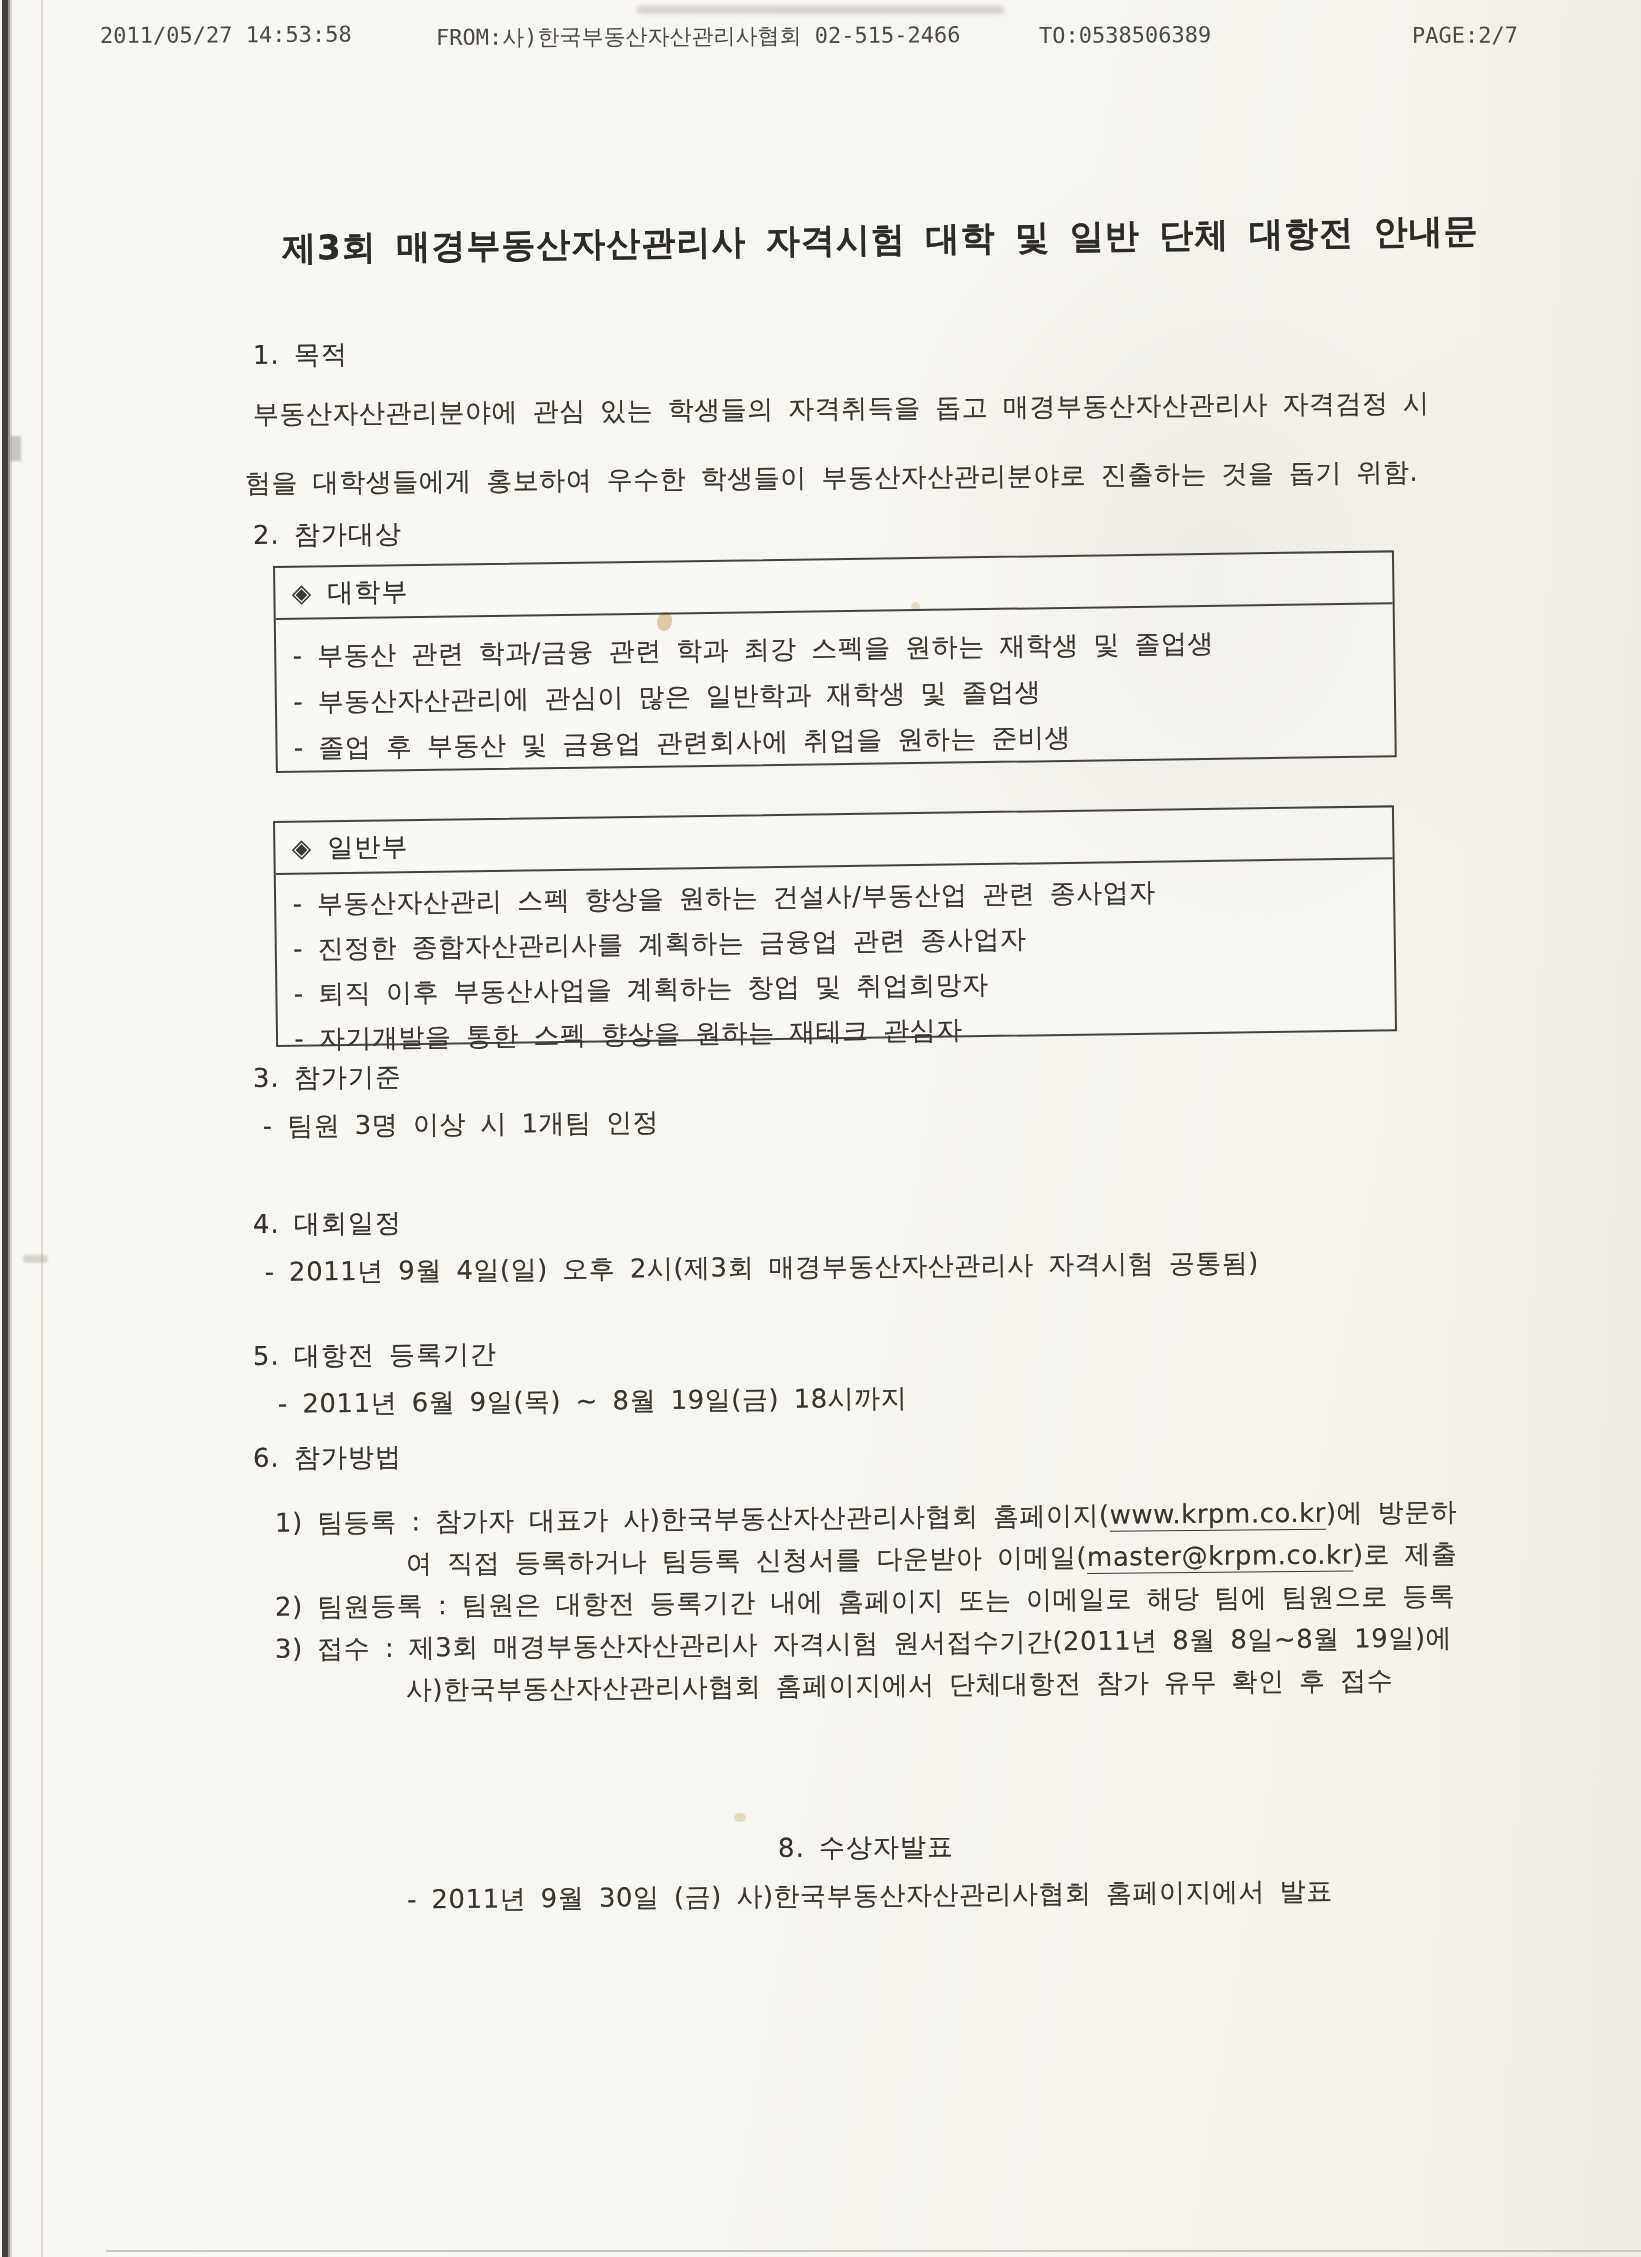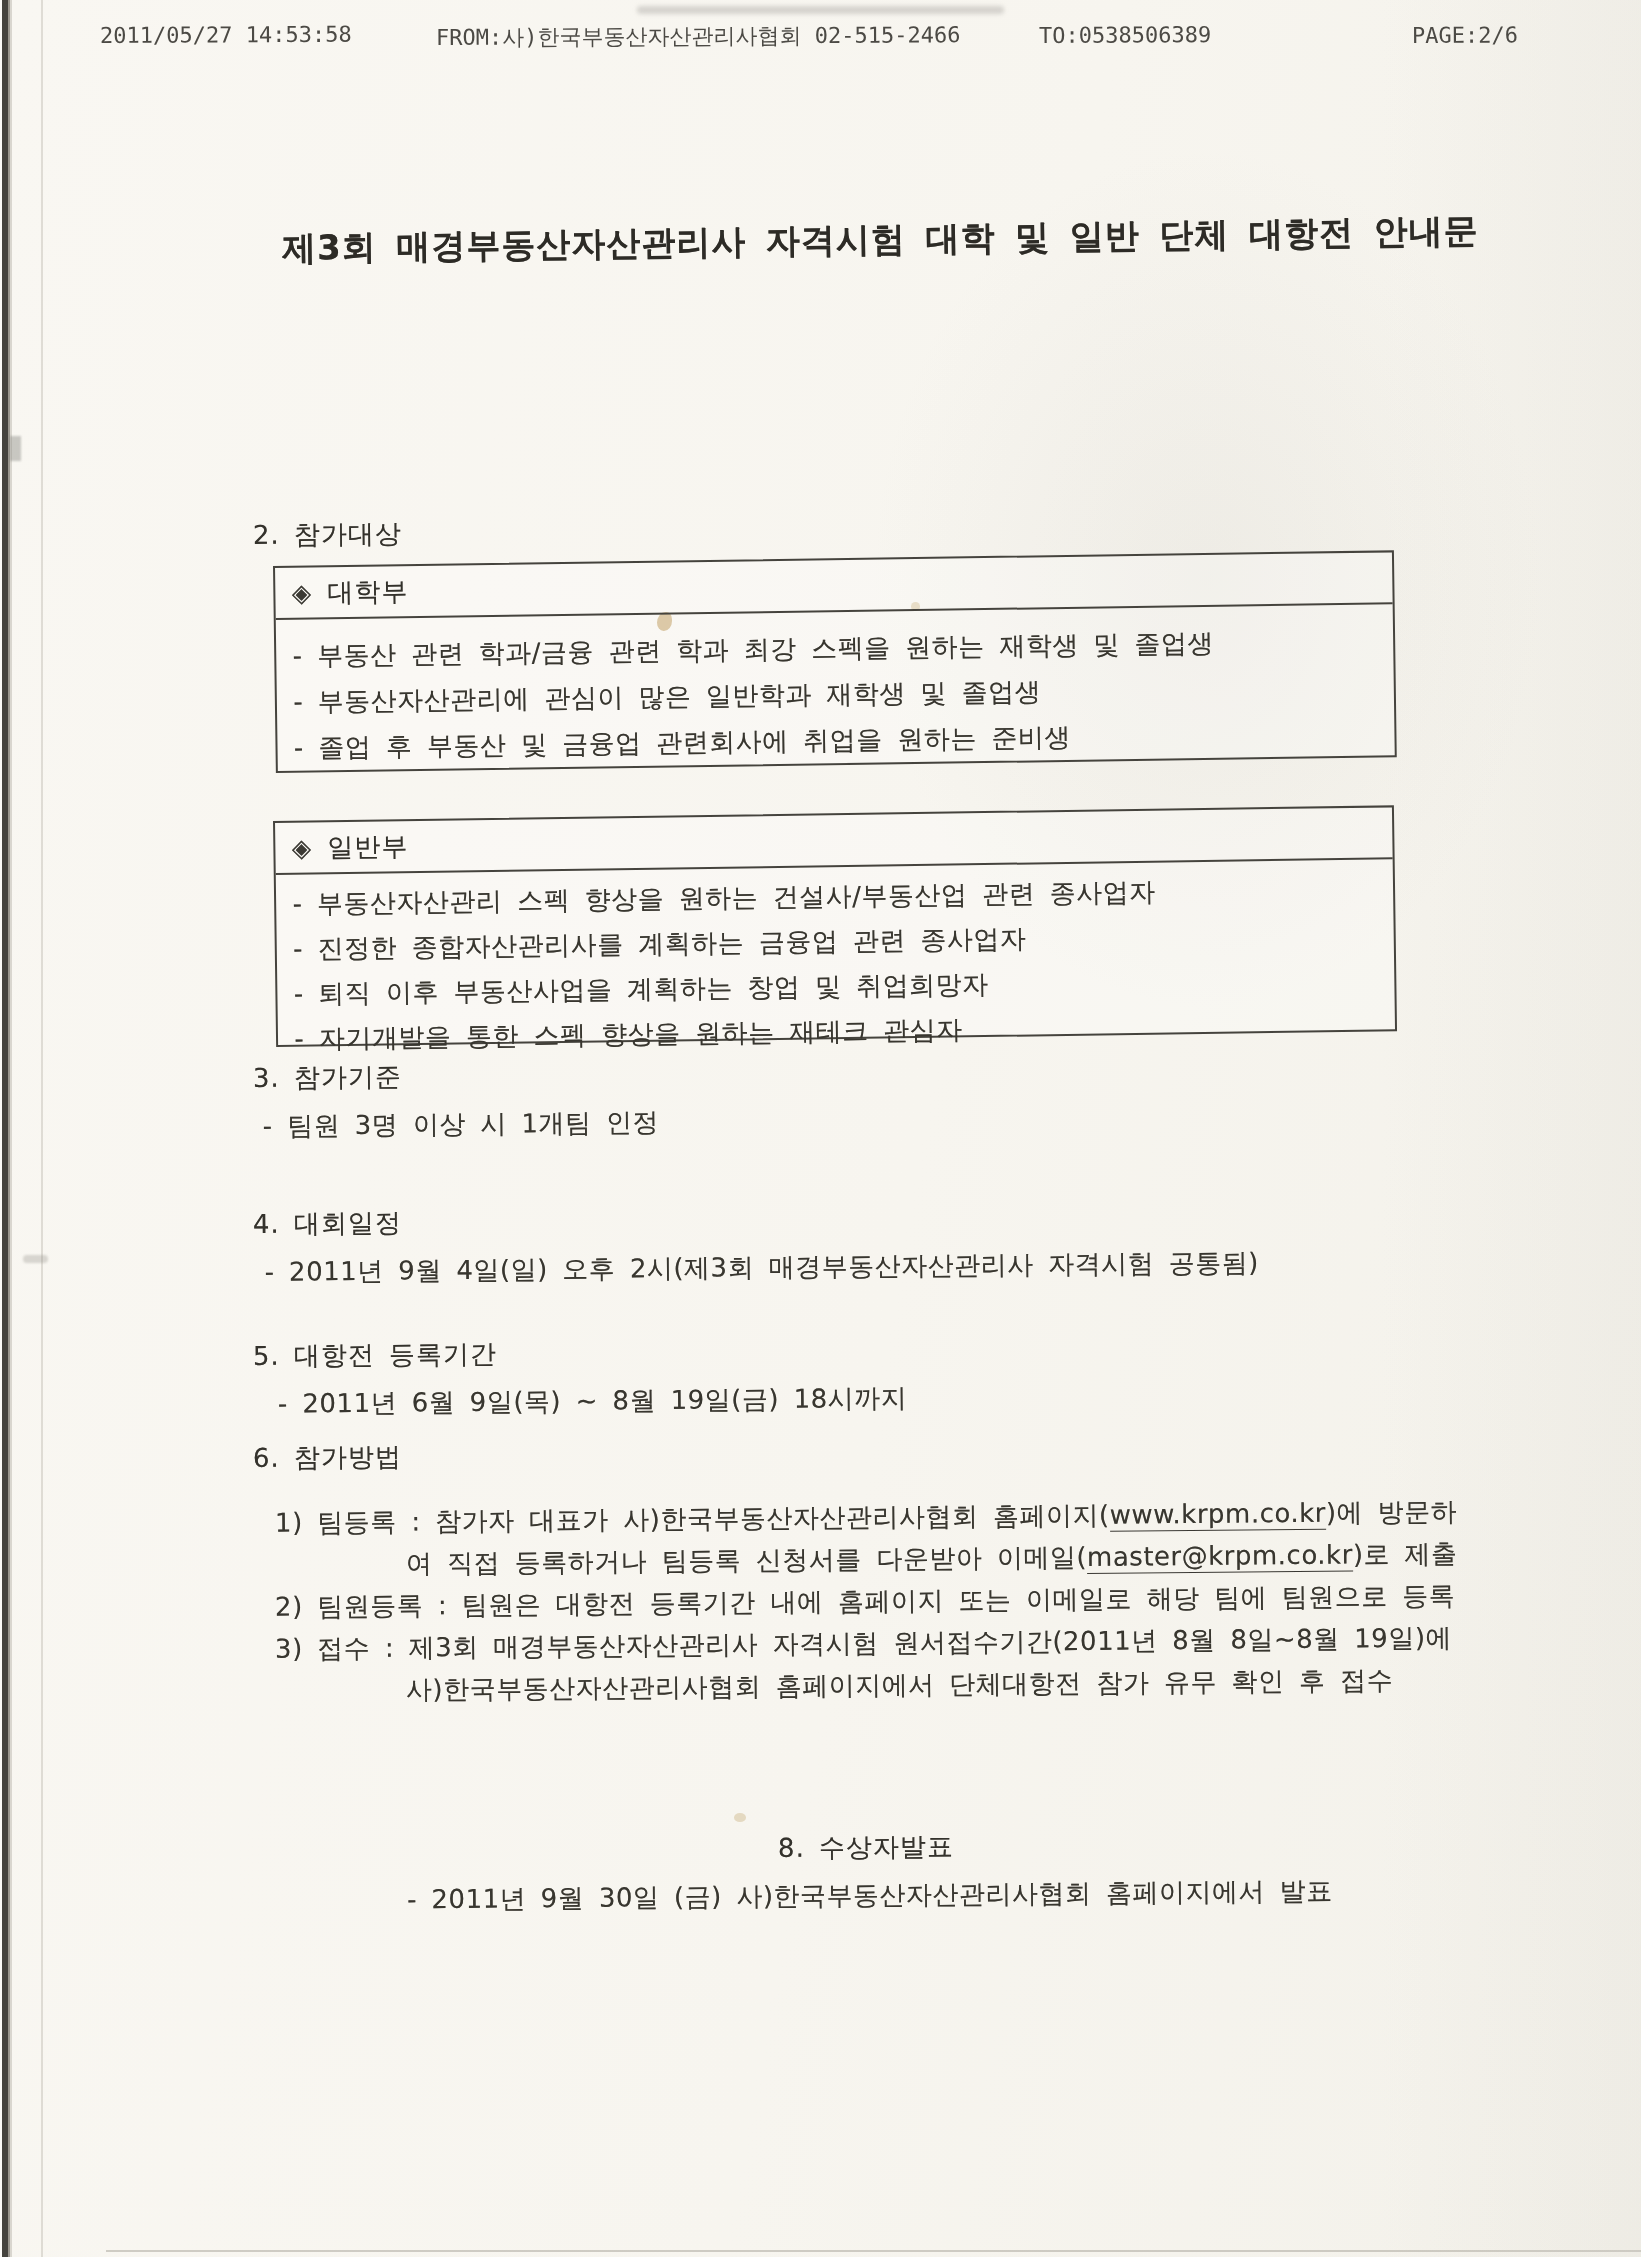--- a/index.html
+++ b/index.html
@@ -132,24 +132,29 @@
   <div class="blotch2"></div>
   <div class="smudge-a"></div>
   <div class="smudge-b"></div>
   <div class="stain-1"></div>
   <div class="stain-2"></div>
   <div class="stain-3"></div>
 
   <span class="fh fh-datetime">2011/05/27 14:53:58</span>
   <span class="fh fh-from">FROM:사)한국부동산자산관리사협회 02-515-2466</span>
   <span class="fh fh-to">TO:0538506389</span>
-  <span class="fh fh-page">PAGE:2/6</span>
+  <span class="fh fh-page">PAGE:2/7</span>
 
   <h1 class="doc-title">제3회 매경부동산자산관리사 자격시험 대학 및 일반 단체 대항전 안내문</h1>
 
+  <div class="sec sec-purpose">
+    <h2>1. 목적</h2>
+    <div class="para p1">부동산자산관리분야에 관심 있는 학생들의 자격취득을 돕고 매경부동산자산관리사 자격검정 시</div>
+    <div class="para p2">험을 대학생들에게 홍보하여 우수한 학생들이 부동산자산관리분야로 진출하는 것을 돕기 위함.</div>
+  </div>
 
   <div class="sec sec-participants">
     <h2>2. 참가대상</h2>
   </div>
 
   <div class="box box-university">
     <div class="box-header">
       <span class="diamond-ic">◈</span><span>대학부</span>
     </div>
     <div class="box-body">

